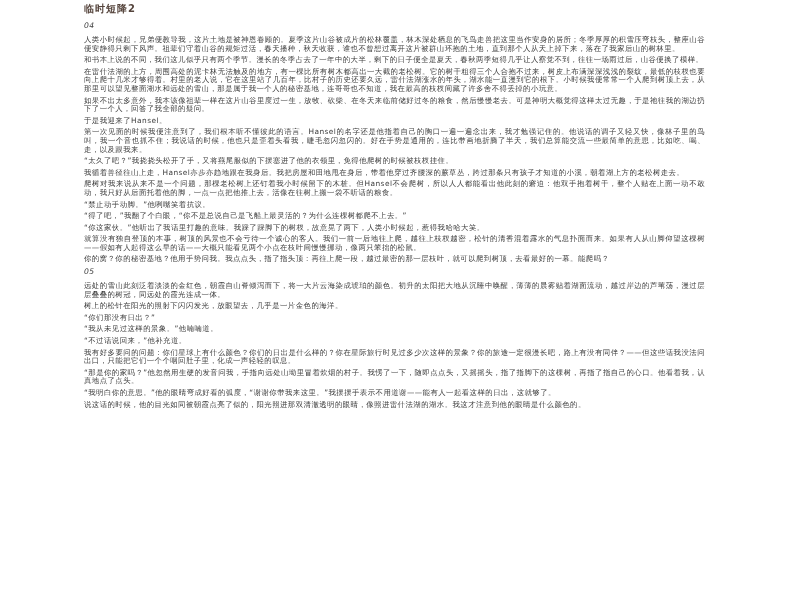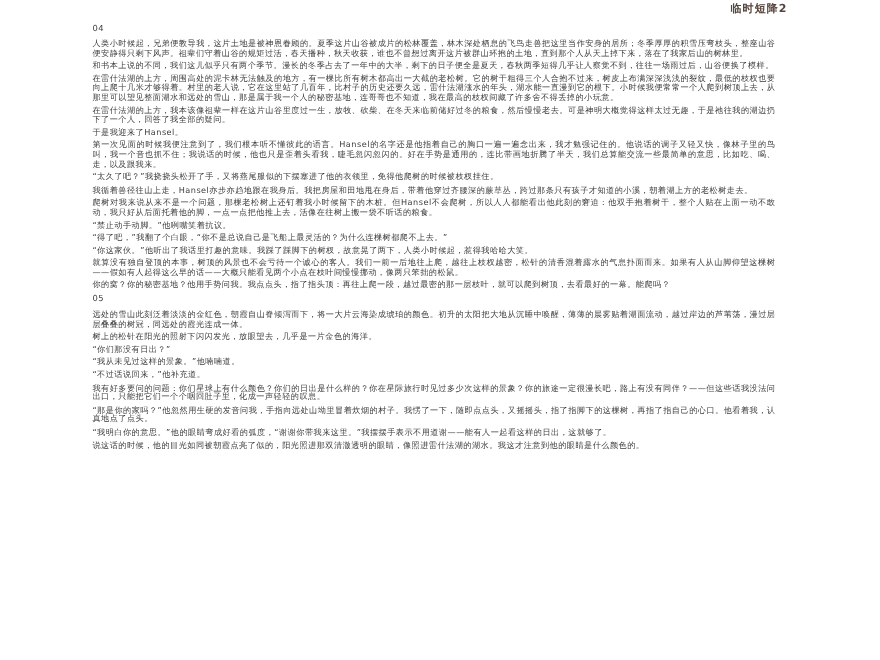--- a/index.html
+++ b/index.html
@@ -7,43 +7,44 @@
     width:800px;height:600px;overflow:hidden;background:#ffffff;
     font-family:"DejaVu Sans","Liberation Sans",sans-serif;
   }
   .page{
     position:absolute;left:84px;top:3px;width:632px;
     color:#3c3c3c;
     filter:blur(0.3px);
   }
   .doc-title{
     font-size:10px;font-weight:bold;color:#55443c;
-    letter-spacing:1px;margin:0 0 7px 0;line-height:11px;text-align:right;
+    letter-spacing:1px;margin:0 0 7px 0;line-height:11px;
   }
   .sec-heading{
     font-size:7.6px;color:#3c3c3c;margin:0 0 6px 0;line-height:9px;
     letter-spacing:0.5px;
+    font-style:italic;
   }
   .para{
     font-size:7.4px;line-height:8.6px;letter-spacing:0.45px;
     text-align:justify;text-justify:inter-ideograph;
     margin:0 11px 3px 0;word-break:break-all;
   }
 </style>
 </head>
 <body>
 
 <div class="page">
   <div class="doc-title">临时短降2</div>
   <div id="content">
       <div class="sec-heading">04</div>
       <p class="para">人类小时候起，兄弟便教导我，这片土地是被神恩眷顾的。夏季这片山谷被成片的松林覆盖，林木深处栖息的飞鸟走兽把这里当作安身的居所；冬季厚厚的积雪压弯枝头，整座山谷便安静得只剩下风声。祖辈们守着山谷的规矩过活，春天播种，秋天收获，谁也不曾想过离开这片被群山环抱的土地，直到那个人从天上掉下来，落在了我家后山的树林里。</p>
       <p class="para">和书本上说的不同，我们这儿似乎只有两个季节。漫长的冬季占去了一年中的大半，剩下的日子便全是夏天，春秋两季短得几乎让人察觉不到，往往一场雨过后，山谷便换了模样。</p>
       <p class="para">在雷什法湖的上方，周围高处的泥卡林无法触及的地方，有一棵比所有树木都高出一大截的老松树。它的树干粗得三个人合抱不过来，树皮上布满深深浅浅的裂纹，最低的枝杈也要向上爬十几米才够得着。村里的老人说，它在这里站了几百年，比村子的历史还要久远，雷什法湖涨水的年头，湖水能一直漫到它的根下。小时候我便常常一个人爬到树顶上去，从那里可以望见整面湖水和远处的雪山，那是属于我一个人的秘密基地，连哥哥也不知道，我在最高的枝杈间藏了许多舍不得丢掉的小玩意。</p>
-      <p class="para">在雷什法湖的上方，我本该像祖辈一样在这片山谷里度过一生，放牧、砍柴、在冬天来临前储好过冬的粮食，然后慢慢老去。可是神明大概觉得这样太过无趣，于是祂往我的湖边扔下了一个人，回答了我全部的疑问。</p>
+      <p class="para">如果不出太多意外，我本该像祖辈一样在这片山谷里度过一生，放牧、砍柴、在冬天来临前储好过冬的粮食，然后慢慢老去。可是神明大概觉得这样太过无趣，于是祂往我的湖边扔下了一个人，回答了我全部的疑问。</p>
       <p class="para">于是我迎来了Hansel。</p>
       <p class="para">第一次见面的时候我便注意到了，我们根本听不懂彼此的语言。Hansel的名字还是他指着自己的胸口一遍一遍念出来，我才勉强记住的。他说话的调子又轻又快，像林子里的鸟叫，我一个音也抓不住；我说话的时候，他也只是歪着头看我，睫毛忽闪忽闪的。好在手势是通用的，连比带画地折腾了半天，我们总算能交流一些最简单的意思，比如吃、喝、走，以及跟我来。</p>
       <p class="para">“太久了吧？”我挠挠头松开了手，又将燕尾服似的下摆塞进了他的衣领里，免得他爬树的时候被枝杈挂住。</p>
       <p class="para">我循着兽径往山上走，Hansel亦步亦趋地跟在我身后。我把房屋和田地甩在身后，带着他穿过齐腰深的蕨草丛，跨过那条只有孩子才知道的小溪，朝着湖上方的老松树走去。</p>
       <p class="para">爬树对我来说从来不是一个问题，那棵老松树上还钉着我小时候留下的木桩。但Hansel不会爬树，所以人人都能看出他此刻的窘迫：他双手抱着树干，整个人贴在上面一动不敢动，我只好从后面托着他的脚，一点一点把他推上去，活像在往树上搬一袋不听话的粮食。</p>
       <p class="para">“禁止动手动脚。”他咧嘴笑着抗议。</p>
       <p class="para">“得了吧，”我翻了个白眼，“你不是总说自己是飞船上最灵活的？为什么连棵树都爬不上去。”</p>
       <p class="para">“你这家伙。”他听出了我话里打趣的意味。我踩了踩脚下的树杈，故意晃了两下，人类小时候起，惹得我哈哈大笑。</p>
       <p class="para">就算没有独自登顶的本事，树顶的风景也不会亏待一个诚心的客人。我们一前一后地往上爬，越往上枝杈越密，松针的清香混着露水的气息扑面而来。如果有人从山脚仰望这棵树——假如有人起得这么早的话——大概只能看见两个小点在枝叶间慢慢挪动，像两只笨拙的松鼠。</p>
       <p class="para">你的窝？你的秘密基地？他用手势问我。我点点头，指了指头顶：再往上爬一段，越过最密的那一层枝叶，就可以爬到树顶，去看最好的一幕。能爬吗？</p>

